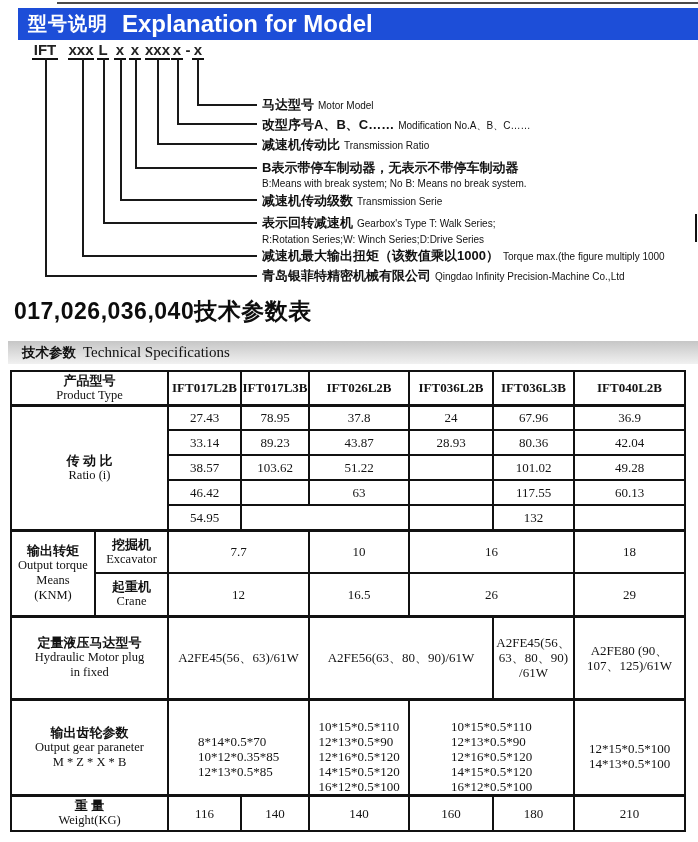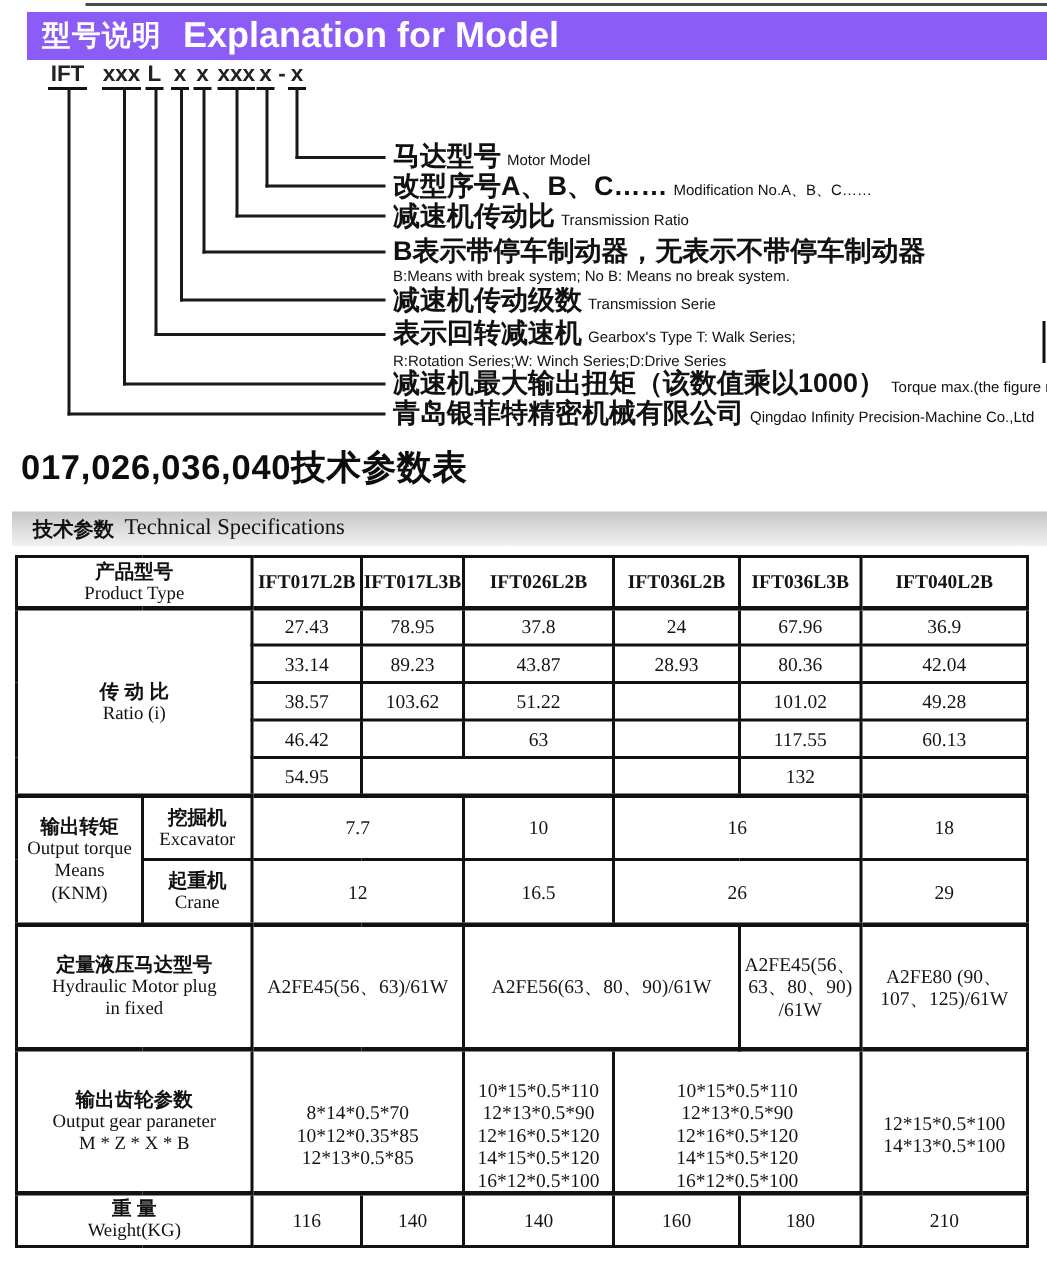--- a/index.html
+++ b/index.html
@@ -1,39 +1,39 @@
 <!DOCTYPE html>
 <html><head>
 <meta charset="utf-8">
 <style>
   html,body{margin:0;padding:0;background:#fff;}
   #page{position:relative;width:698px;height:842px;background:#ffffff;overflow:hidden;
         font-family:"Liberation Serif",serif;color:#141414;}
 
   
   .top-rule{position:absolute;left:57px;top:2px;width:641px;height:2px;background:#4b4b4b;}
-  .title-bar{position:absolute;left:18px;top:8px;width:680px;height:32px;background:#8b5cf6;
+  .title-bar{position:absolute;left:18px;top:8px;width:680px;height:32px;background:#1d4ed8;
              display:flex;align-items:center;}
   .title-bar .cn{font-family:"Liberation Sans",sans-serif;font-weight:bold;font-size:19px;
                  color:#fff;margin-left:10px;letter-spacing:1px;}
   .title-bar .en{font-family:"Liberation Sans",sans-serif;font-weight:bold;font-size:24px;
                  color:#fff;margin-left:14px;}
 
   
   .seg{position:absolute;top:42px;height:16px;border-bottom:2px solid #111;
        font-family:"Liberation Sans",sans-serif;font-weight:bold;font-size:15px;
        text-align:center;line-height:15px;color:#222;}
   .seg.nounder{border-bottom:none;}
 
   .vline{position:absolute;width:2px;background:#191919;}
   .hline{position:absolute;height:2px;background:#191919;}
 
   
   .exp{position:absolute;left:262px;white-space:nowrap;line-height:14px;}
-  .exp .cn{font-family:"Liberation Sans",sans-serif;font-weight:bold;font-size:18px;color:#111;}
+  .exp .cn{font-family:"Liberation Sans",sans-serif;font-weight:bold;font-size:13px;color:#111;}
   .exp .en{font-family:Liberation Sans, sans-serif;font-size:10px;color:#111;}
 
   .section-heading{position:absolute;left:14px;top:296px;
        font-family:"Liberation Sans",sans-serif;font-weight:bold;font-size:23px;color:#0d0d0d;
        letter-spacing:0.5px;}
 
   .spec-bar{position:absolute;left:8px;top:341px;width:690px;height:23px;
        background:linear-gradient(#c6c6c6,#f1f1f1);display:flex;align-items:center;}
   .spec-bar .cn{font-family:"Liberation Sans",sans-serif;font-weight:bold;font-size:13.5px;margin-left:14px;color:#111;}
   .spec-bar .en{font-family:"Liberation Serif",serif;font-size:15px;margin-left:7px;color:#111;}
@@ -42,21 +42,21 @@
   table.spec{position:absolute;left:10px;top:370px;width:674px;border-collapse:collapse;
        table-layout:fixed;border:1px solid #eab308;}
   table.spec td{border:2px solid #111;text-align:center;vertical-align:middle;
        font-size:13px;padding:0;line-height:15px;}
   tr.hdr td{border-bottom:3px solid #111;}
   tr.thick td{border-top:3px solid #111;}
   .cnb{font-family:"Liberation Sans",sans-serif;font-weight:bold;font-size:13px;color:#111;display:block;}
   .enl{font-family:"Liberation Serif",serif;font-size:12.5px;color:#111;display:block;}
   .model{font-weight:bold;font-size:13px;}
   td.gear{font-size:12.5px;line-height:16px;vertical-align:middle;}
-  .gearlist{display:inline-block;text-align:center;margin-top:18px;}
+  .gearlist{display:inline-block;text-align:left;margin-top:18px;}
   .gearlist span{display:block;}
   td.motor-left{text-align:left;padding:0 5px;}
   .artifact{position:absolute;left:695px;top:214px;width:2px;height:28px;background:#111;}
 </style>
 </head>
 <body>
 
 <div id="page">
 
   <div class="top-rule"></div>

